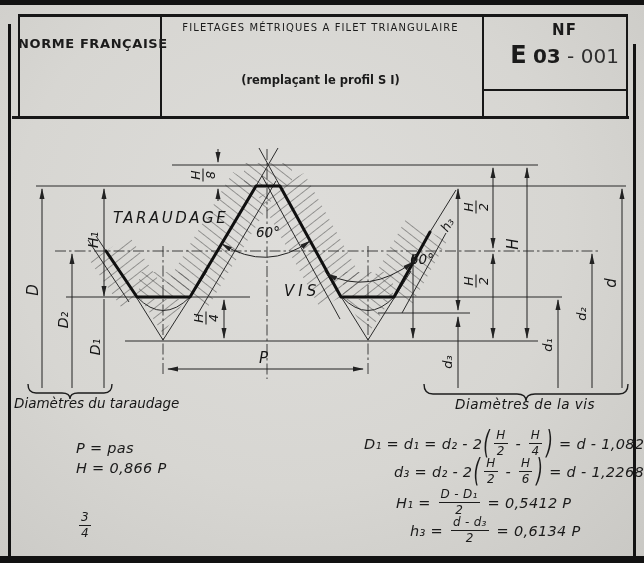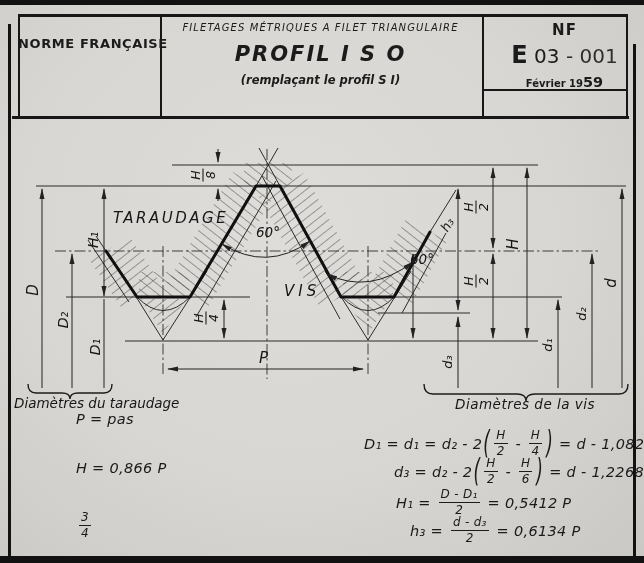--- a/index.html
+++ b/index.html
@@ -25,44 +25,44 @@
   .h-top{left:18px;top:14px;width:610px;height:3px;}
   .h-bottom{left:12px;top:116px;width:617px;height:3px;}
   .h-nfbottom{left:482px;top:89px;width:145px;height:2px;}
   .v-left{left:18px;top:14px;width:2px;height:105px;}
   .v-right{left:626px;top:14px;width:2px;height:105px;}
   .v-div1{left:160px;top:14px;width:2px;height:105px;}
   .v-div2{left:482px;top:14px;width:2px;height:105px;}
 
   .htxt{position:absolute;color:var(--ink,#1b1b1b);white-space:nowrap;}
   .cell-left{left:18px;width:142px;text-align:center;}
-  .cell-center{left:162px;width:317px;text-align:center;font-style:italic;}
+  .cell-center{left:162px;width:317px;text-align:center;}
   .cell-nf{left:484px;width:161px;text-align:center;}
   .norme1{top:36px;font-size:13px;font-weight:bold;letter-spacing:0.6px;}
   .norme2{top:56px;font-size:13px;font-weight:bold;letter-spacing:0.6px;}
   .fil{top:22px;font-size:10px;letter-spacing:1.1px;font-weight:500;}
   .profil{top:42px;font-size:21px;font-weight:bold;letter-spacing:2px;}
   .rempl{top:73px;font-size:11.5px;font-weight:bold;text-align:center;}
   .nf{top:21px;font-size:15px;font-weight:bold;letter-spacing:1px;}
   .code{top:41px;font-size:20px;}
   .code .e{font-size:24px;font-weight:bold;}
-  .code .num{font-weight:normal;}
+  .code .num{font-weight:bold;}
   .code .suf{font-weight:400;color:#2e2e2e;}
   .date{top:74px;font-size:10px;font-weight:bold;}
   .date .yr{font-size:14.5px;font-weight:bold;}
 
   
   .formula{position:absolute;white-space:nowrap;color:var(--ink,#1b1b1b);
     font-style:italic;font-size:14.5px;letter-spacing:0.3px;}
   .frac{display:inline-flex;flex-direction:column;align-items:center;
     vertical-align:middle;margin:0 3px;font-size:12px;line-height:1.05;position:relative;top:-2px;}
   .frac .num{padding:0 2px 1px;border-bottom:1.4px solid var(--ink,#1b1b1b);}
   .frac .den{padding-top:1px;}
   .par{display:inline-block;transform:scaleY(1.9);font-size:17px;position:relative;top:-1px;margin:0 1px;}
-  .fL1{left:76px;top:411px;}  .fL2{left:76px;top:460px;}
+  .fL1{left:76px;top:440px;}  .fL2{left:76px;top:460px;}
   .fL3{left:76px;top:488px;}  .fL4{left:76px;top:513px;}
   .fR1{left:364px;top:431px;} .fR2{left:394px;top:459px;}
   .fR3{left:396px;top:490px;} .fR4{left:410px;top:518px;}
 
   svg{position:absolute;left:0;top:0;}
   svg text{fill:#161616;font-family:"DejaVu Sans","Liberation Sans",sans-serif;font-style:italic;}
 </style>
 </head>
 <body>
 
@@ -76,30 +76,26 @@
   <div class="rule h-top"></div>
   <div class="rule h-bottom"></div>
   <div class="rule h-nfbottom"></div>
   <div class="rule v-left"></div>
   <div class="rule v-right"></div>
   <div class="rule v-div1"></div>
   <div class="rule v-div2"></div>
 
   <div class="htxt cell-left norme1">NORME FRANÇAISE</div>
   <div class="htxt cell-center fil">FILETAGES MÉTRIQUES A FILET TRIANGULAIRE</div>
-  <div class="htxt cell-center profil">PROFIL I S O</div>
   <div class="htxt cell-center rempl">(remplaçant le profil S I)</div>
   <div class="htxt cell-nf nf">NF</div>
   <div class="htxt cell-nf code">
     <span class="e">E</span>
     <span class="num">03</span>
     <span class="suf">- 001</span>
-  </div>
-  <div class="htxt cell-nf date">
-    <span>Février 19</span><span class="yr">59</span>
   </div>
 
   <svg width="644" height="563" viewBox="0 0 644 563">
     <defs>
       <marker id="ar" viewBox="0 0 10 6" refX="9.2" refY="3" markerWidth="11" markerHeight="6.6" orient="auto-start-reverse">
         <path d="M0,0.7 L10,3 L0,5.3 z" fill="#222"></path>
       </marker>
       <pattern id="hA" width="7.5" height="7.5" patternUnits="userSpaceOnUse" patternTransform="rotate(-52)">
         <line x1="0" y1="0" x2="0" y2="7.5" stroke="#3c3c3c" stroke-width="0.9"></line>
       </pattern>

